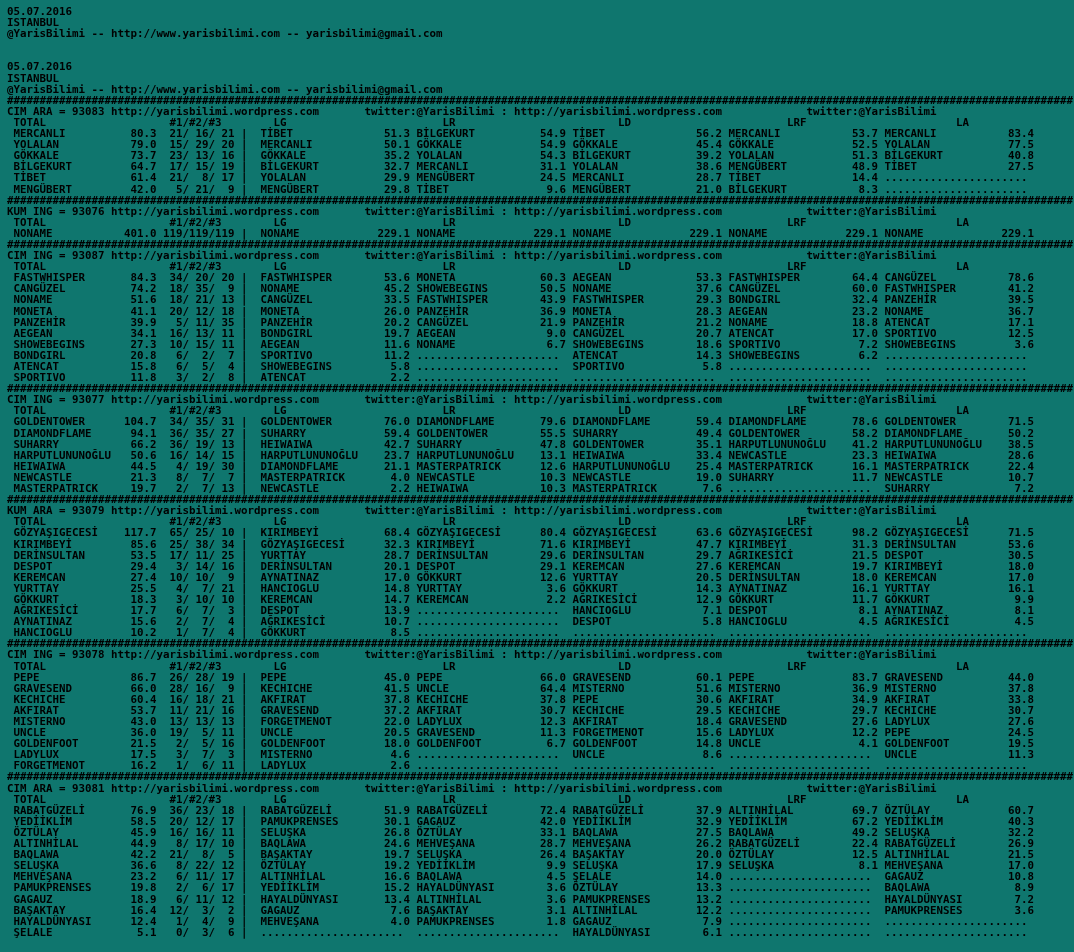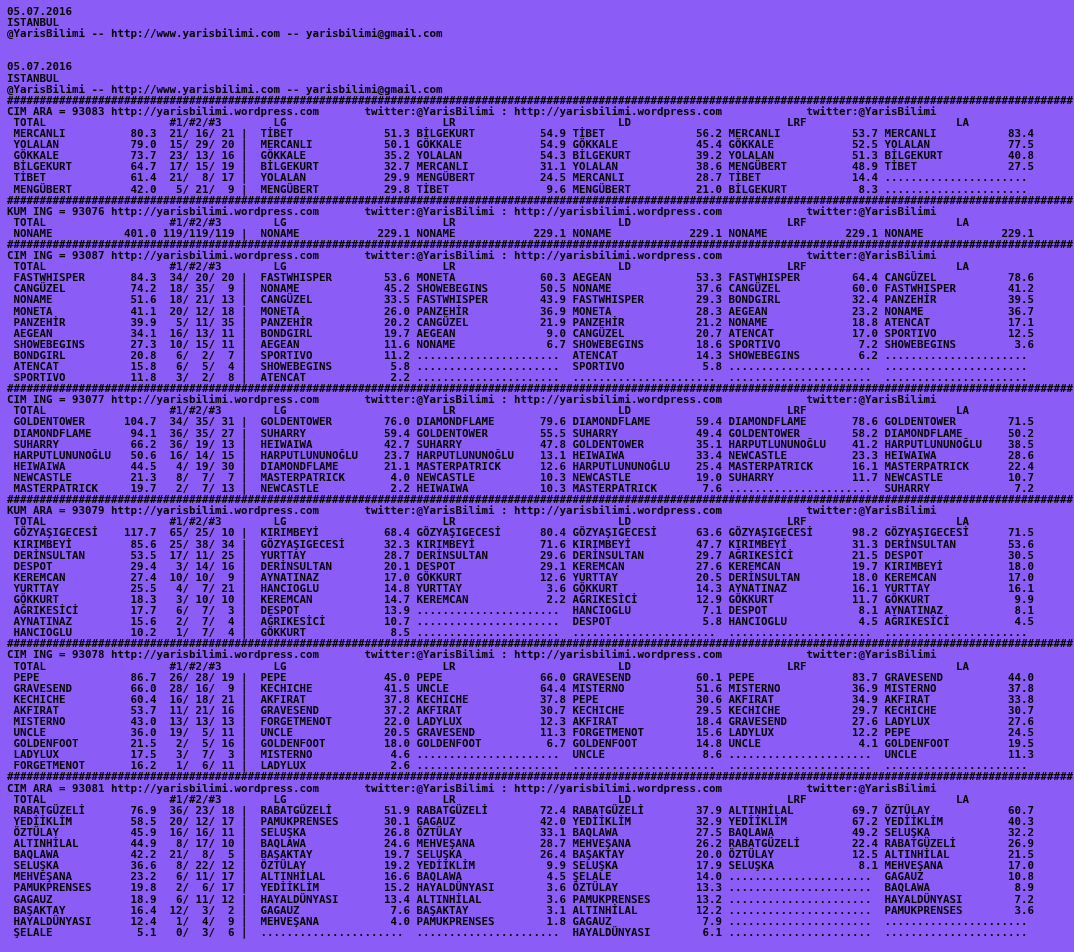--- a/index.html
+++ b/index.html
@@ -14,21 +14,21 @@
     font-weight:700;
     font-size:10.8px;
     line-height:11.1px;
     letter-spacing:0;
     white-space:pre;
   }
 </style>
 </head>
 <body style="background: rgb(230, 230, 246);">
 
-<div class="doc" style="background: #8b5cf6; color: rgb(0, 0, 0);">
+<div class="doc" style="background: #0f766e; color: rgb(0, 0, 0);">
   <pre>05.07.2016
 ISTANBUL
 @YarisBilimi -- http://www.yarisbilimi.com -- yarisbilimi@gmail.com
 
 
 05.07.2016
 ISTANBUL
 @YarisBilimi -- http://www.yarisbilimi.com -- yarisbilimi@gmail.com
 </pre>
   <div>

